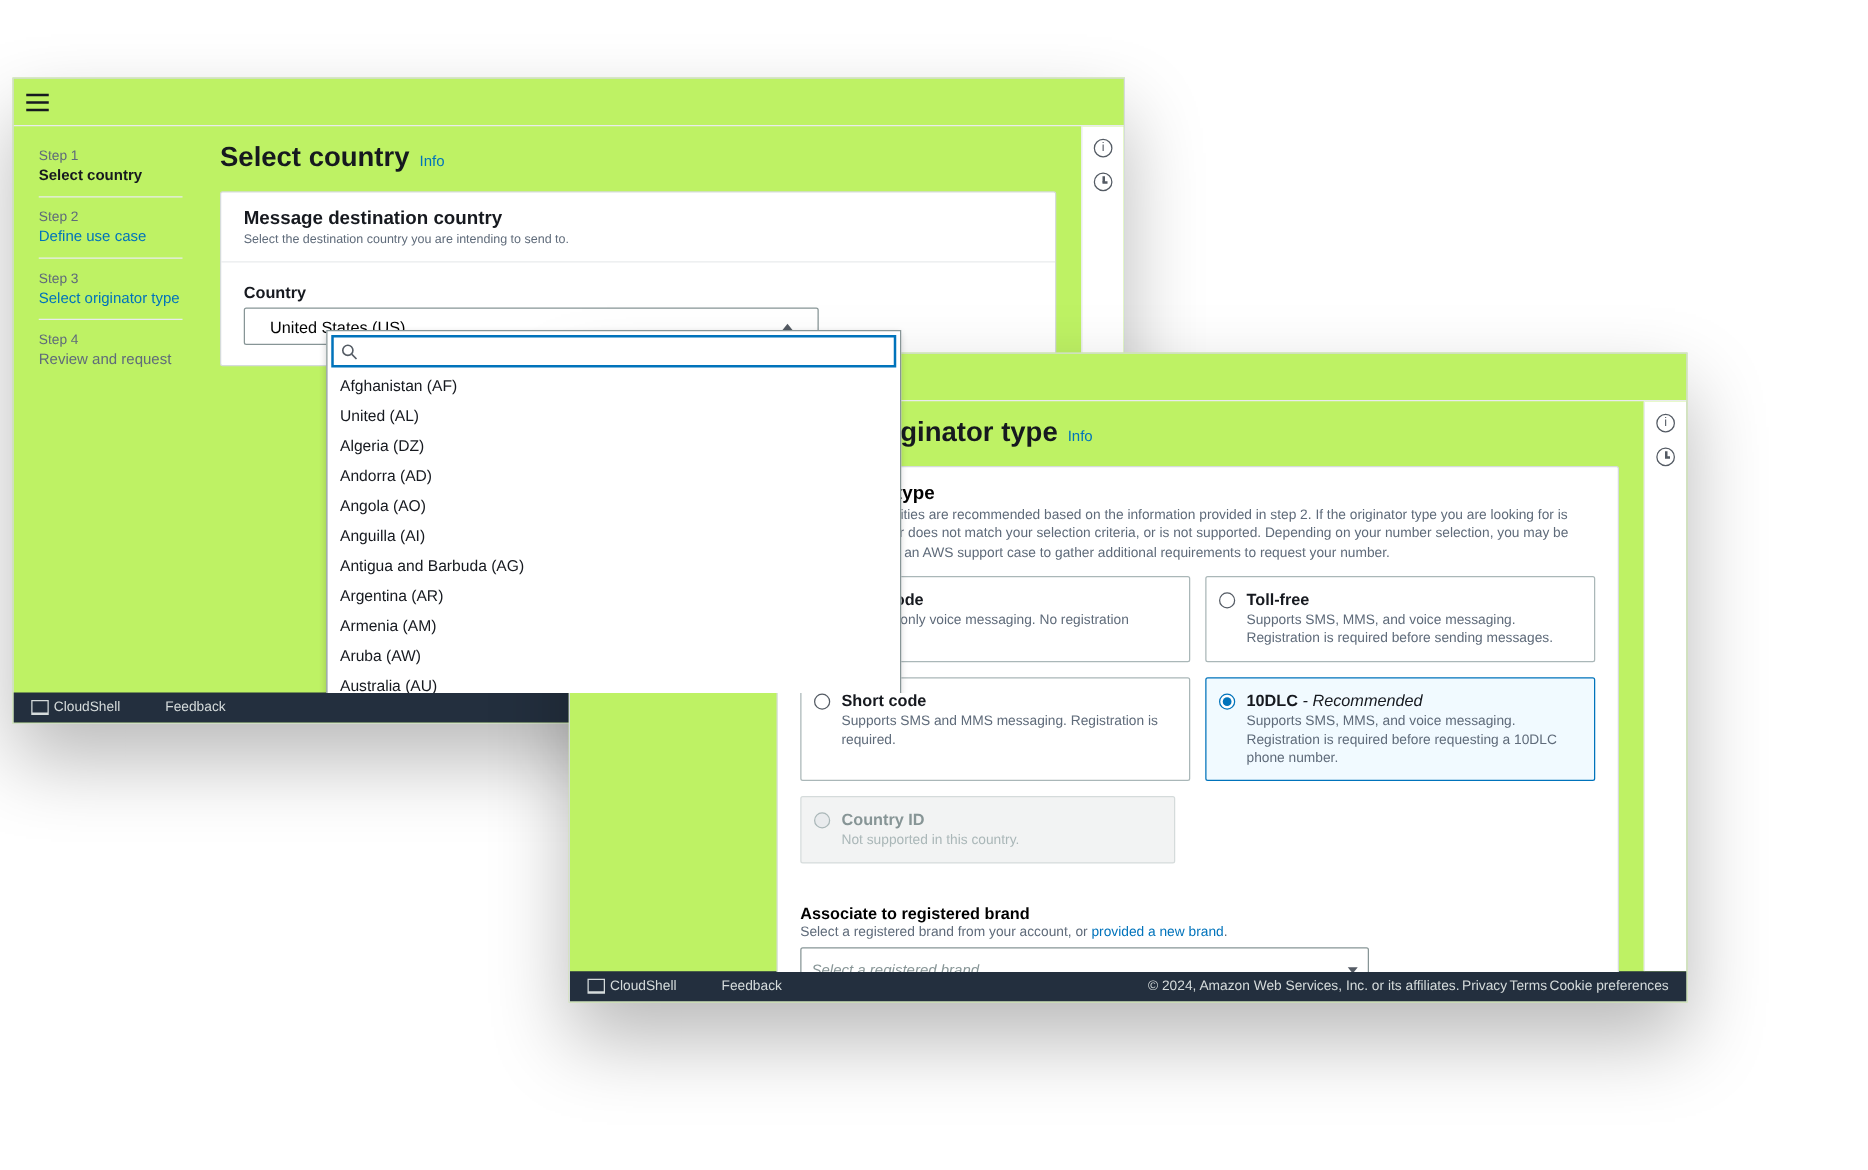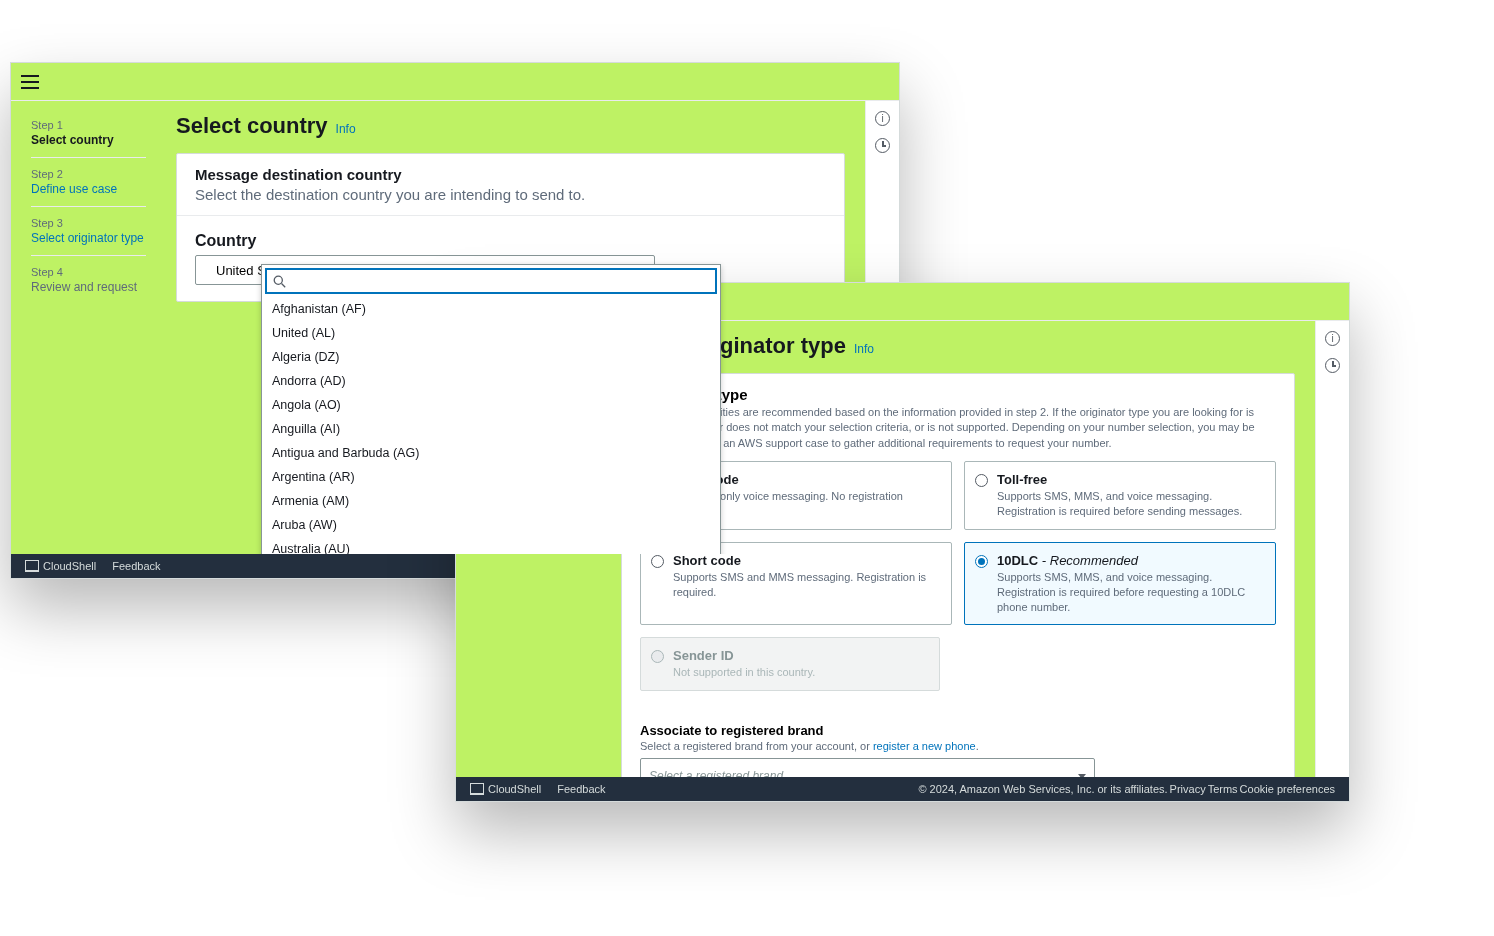--- a/index.html
+++ b/index.html
@@ -18,23 +18,23 @@
   .step-title{font-size:12px;color:#16191f}
   .step-title.current{font-weight:700}
   .step-title.link{color:#0073bb;cursor:pointer}
   .step-title.future{color:#5f6b7a}
   .main{flex:1;padding:12px 20px 12px 10px;overflow:auto}
   .h1{font-size:22px;font-weight:700;color:#16191f;display:flex;align-items:baseline;gap:8px;margin-bottom:14px}
   .info-link{font-size:12px;color:#0073bb;font-weight:400;cursor:pointer}
   .card{background:#fff;border:1px solid #d5dbdb;border-radius:2px}
   .card-head{padding:12px 18px;border-bottom:1px solid #e9ebed}
   .card-head h2{font-size:15px;font-weight:700;color:#16191f;margin-bottom:3px}
-  .card-head p{font-size:15px;color:#5f6b7a}
+  .card-head p{font-size:10px;color:#5f6b7a}
   .card-body{padding:16px 18px}
-  .field-label{font-size:16px;font-weight:700;color:#16191f;margin-bottom:5px}
+  .field-label{font-size:13px;font-weight:700;color:#16191f;margin-bottom:5px}
   .select{height:30px;border:1px solid #879596;border-radius:2px;background:#fff;display:flex;align-items:center;justify-content:space-between;padding:0 20px;font-size:13px;cursor:pointer;width:460px}
   .caret-up{width:0;height:0;border-left:4px solid transparent;border-right:4px solid transparent;border-bottom:5px solid #545b64}
   .caret-down{width:0;height:0;border-left:4px solid transparent;border-right:4px solid transparent;border-top:5px solid #545b64}
   .dropdown{position:absolute;left:250px;top:163px;width:460px;background:#fff;border:1px solid #879596;box-shadow:0 2px 6px rgba(0,0,0,.2);z-index:50}
   .dd-search{display:flex;align-items:center;border:2px solid #0073bb;margin:3px;height:26px;padding:0 6px}
   .dd-search svg{width:13px;height:13px;margin-right:6px}
   .dd-search input{border:none;outline:none;flex:1;font-size:12px}
   .dd-list{max-height:310px;overflow-y:auto}
   .dd-list::-webkit-scrollbar{width:8px}
   .dd-list::-webkit-scrollbar-thumb{background:#c5c5c5;border-radius:4px}
@@ -42,21 +42,21 @@
   .actions{display:flex;justify-content:flex-end;gap:10px;margin-top:16px}
   .btn{height:30px;padding:0 18px;border-radius:2px;font-size:13px;font-weight:700;cursor:pointer;display:inline-flex;align-items:center}
   .btn-link{background:transparent;border:none;color:#545b64}
   .btn-primary{background:#ff9900;border:1px solid #ec7211;color:#16191f}
   .railbar{width:34px;background:#fff;border-left:1px solid #e9ebed;display:flex;flex-direction:column;align-items:center;gap:12px;padding-top:10px}
   .rail-icon{width:15px;height:15px;border:1.5px solid #545b64;border-radius:50%;display:flex;align-items:center;justify-content:center;font-size:10px;color:#545b64;cursor:pointer}
   .rail-icon.clock{position:relative}
   .rail-icon.clock::before{content:"";position:absolute;width:4px;height:1.5px;background:#545b64;top:6px;left:6px}
   .rail-icon.clock::after{content:"";position:absolute;width:1.5px;height:5px;background:#545b64;top:2px;left:6px}
   .footer{height:24px;background:#232f3e;color:#d5dbdb;font-size:11px;display:flex;align-items:center;padding:0 14px;justify-content:space-between}
-  .f-left{display:flex;gap:16px;align-items:flex-end}
+  .f-left{display:flex;gap:36px;align-items:flex-end}
   .f-left span,.f-right span{cursor:pointer}
   .f-right{display:flex;gap:2px;align-items:center;margin-left:auto}
   .cs-icon{display:inline-flex;align-items:center;gap:4px}
   .cs-icon::before{content:"";width:12px;height:9px;border:1.3px solid #d5dbdb;border-bottom-width:2.5px}
 
   
   .opt-grid{display:grid;grid-template-columns:1fr 1fr;gap:12px;margin-top:10px}
   .opt{border:1px solid #aab7b8;border-radius:2px;background:#fff;padding:10px 12px 10px 32px;position:relative;cursor:pointer}
   .opt.selected{border-color:#0073bb;background:#f1faff}
   .opt.disabled{background:#f2f3f3;border-color:#d5dbdb;color:#879596;cursor:default}
@@ -219,26 +219,26 @@
               <h4>Short code</h4>
               <p>Supports SMS and MMS messaging. Registration is required.</p>
             </div>
             <div class="opt selected">
                 <span class="radio"></span>
               <h4><span>10DLC</span><em> - Recommended</em></h4>
               <p>Supports SMS, MMS, and voice messaging. Registration is required before requesting a 10DLC phone number.</p>
             </div>
             <div class="opt disabled full">
                 <span class="radio"></span>
-              <h4>Sender ID</h4>
+              <h4>Country ID</h4>
               <p>Not supported in this country.</p>
             </div>
           </div>
           <div class="sub-label">Associate to registered brand</div>
-          <div class="sub-help"><span>Select a registered brand from your account, or </span><a>register a new phone</a>.</div>
+          <div class="sub-help"><span>Select a registered brand from your account, or </span><a>provided a new brand</a>.</div>
           <div class="brand-select">
             <span>Select a registered brand</span>
             <span class="caret-down"></span>
           </div>
         </div>
       </div>
 
     </div>
     <div class="railbar">
       <div class="rail-icon">i</div>

